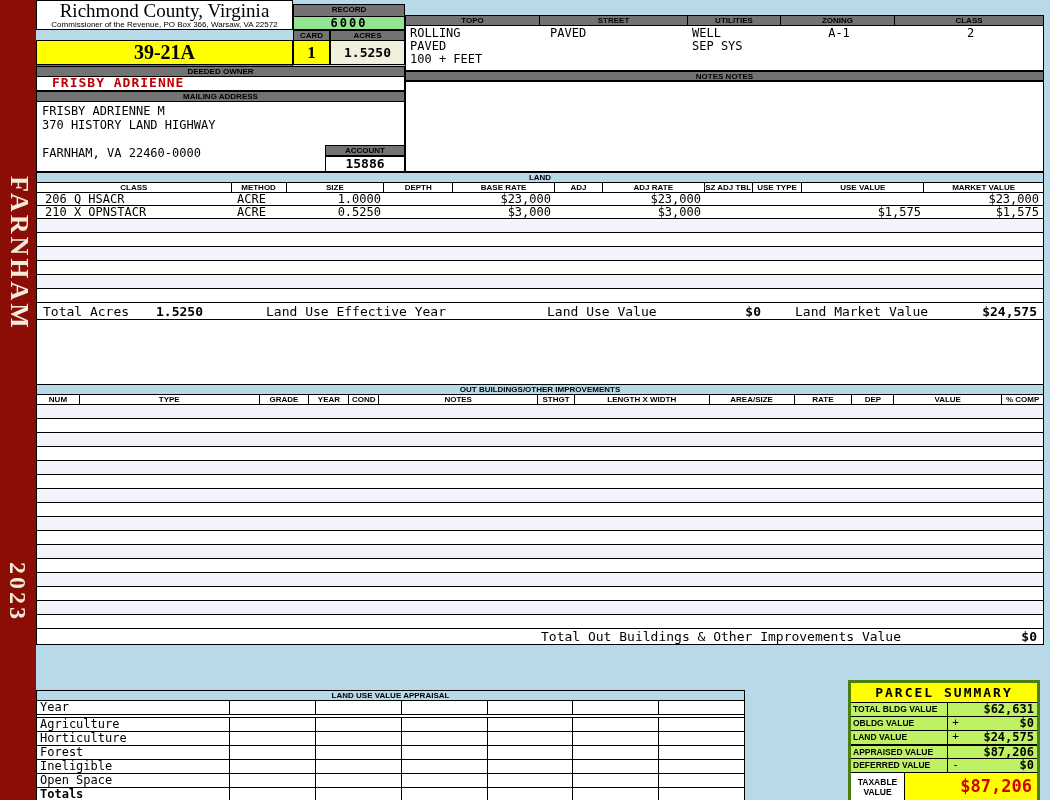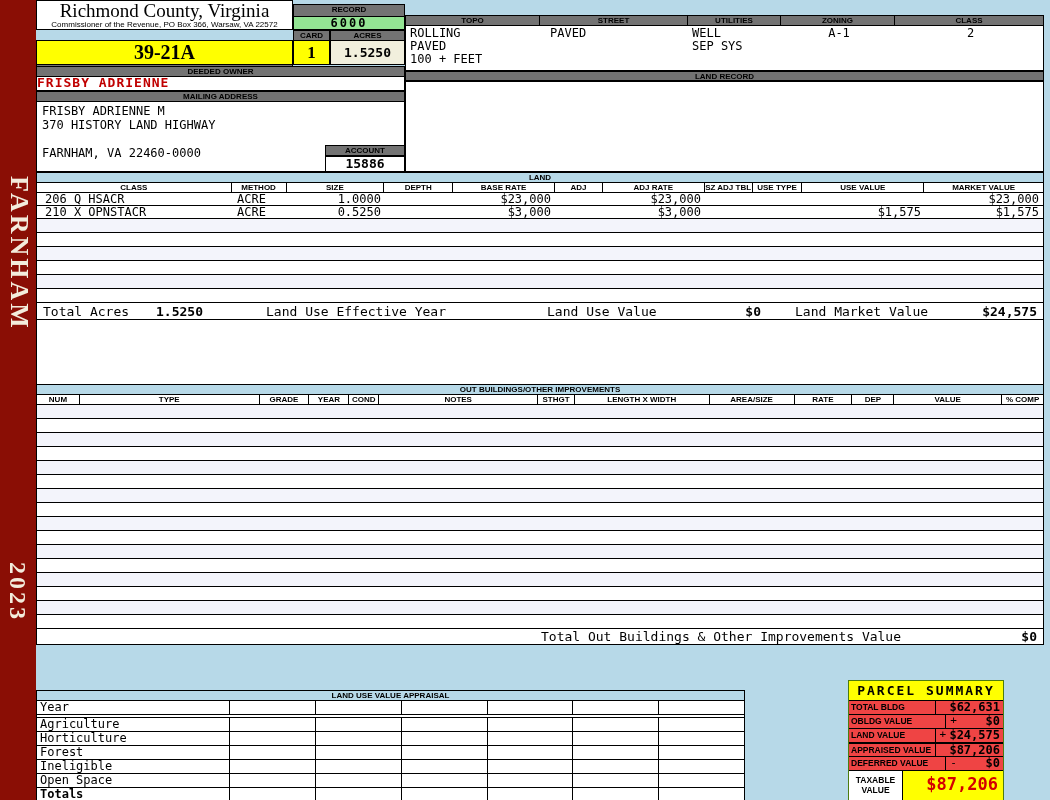--- a/index.html
+++ b/index.html
@@ -50,21 +50,21 @@
   
   #lp-bar { left:405px; top:5px; width:639px; height:10px; }
   #lp-cols { left:405px; top:15px; width:639px; height:11px; display:flex; }
   #lp-cols .bar { position:static; height:11px; line-height:10px; border-left:none; }
   #lp-cols .bar:first-child { border-left:1px solid #000; }
   #lp-vals { left:405px; top:26px; width:639px; height:45px; background:#fff; border:1px solid #000; border-top:none; position:absolute; font-size:12px; }
   #lp-vals div { position:absolute; line-height:13px; }
 
   
   #owner-bar   { left:36px; top:66px; width:369px; height:11px; }
-  #owner-val   { left:36px; top:77px; width:369px; height:14px; background:#fff; border:1px solid #000; border-top:none; color:#c00000; font-weight:bold; font-size:13px; line-height:12px; padding-left:0; letter-spacing:1px; }
+  #owner-val   { left:36px; top:77px; width:369px; height:14px; background:#fff; border:1px solid #000; border-top:none; color:#c00000; font-weight:bold; font-size:13px; line-height:12px; padding-left:15px; letter-spacing:1px; }
   #mail-bar    { left:36px; top:91px; width:369px; height:11px; }
   #mail-box    { left:36px; top:102px; width:369px; height:70px; background:#fff; border:1px solid #000; border-top:none; font-size:12px; line-height:14px; padding:2px 0 0 5px; }
   #account-bar { left:325px; top:145px; width:80px; height:11px; }
   #account-val { left:325px; top:156px; width:80px; height:16px; background:#fff; border:1px solid #000; text-align:center; font-weight:bold; font-size:13px; line-height:14px; }
 
   
   #notes-bar { left:405px; top:71px; width:639px; height:10px; }
   #notes-box { left:405px; top:81px; width:639px; height:91px; }
 
   
@@ -107,21 +107,21 @@
   
   #ap-section { left:36px; top:690px; width:709px; height:110px; border-bottom:none; }
   .ap-row { display:flex; border-bottom:1px solid #000; }
   .ap-label { width:194px; border-right:1px solid #000; font-size:12px; line-height:13px; padding-left:3px; overflow:hidden; }
   .ap-cell { width:86px; border-right:1px solid #000; }
   .ap-cell:last-child { border-right:none; width:85px; }
   .ap-gap { height:3px; border-bottom:1px solid #000; }
   .ap-bold .ap-label { font-weight:bold; }
 
   
-  #ps-section { left:848px; top:680px; width:156px; height:120px; border:1px solid #4d7c0f; background:#ef4444; position:absolute; }
+  #ps-section { left:848px; top:680px; width:192px; height:120px; border:3px solid #4d7c0f; background:#bef264; position:absolute; }
   #ps-title { height:20px; background:#ffff00; border-bottom:1px solid #000; text-align:center; font-weight:bold; font-size:13px; line-height:19px; letter-spacing:2px; }
   .ps-row { display:flex; height:14px; border-bottom:1px solid #000; }
   .ps-row.thick { border-top:1px solid #000; }
   .ps-label { width:97px; border-right:1px solid #000; font-family:"Liberation Sans", sans-serif; font-weight:bold; font-size:8.5px; line-height:12px; padding-left:2px; overflow:hidden; }
   .ps-op { width:15px; font-size:11px; line-height:12px; text-align:center; }
   .ps-val { flex:1; font-weight:bold; font-size:12px; line-height:12px; text-align:right; padding-right:3px; }
   #ps-taxable { display:flex; height:29px; }
   #ps-tax-label { width:54px; border-right:1px solid #000; background:#fff; font-family:"Liberation Sans", sans-serif; font-weight:bold; font-size:8.5px; line-height:10px; text-align:center; padding-top:4px; }
   #ps-tax-val { flex:1; background:#ffff00; color:#d40000; font-weight:bold; font-size:17px; line-height:27px; text-align:right; padding-right:5px; }
 </style>
@@ -173,21 +173,21 @@
   <div id="mail-bar" class="abs bar">MAILING ADDRESS</div>
   <div id="mail-box" class="abs">
     <div>FRISBY ADRIENNE M</div>
     <div>370 HISTORY LAND HIGHWAY</div>
     <div>&nbsp;</div>
     <div>FARNHAM, VA 22460-0000</div>
   </div>
   <div id="account-bar" class="abs bar">ACCOUNT</div>
   <div id="account-val" class="abs">15886</div>
 
-  <div id="notes-bar" class="abs bar">LAND RECORD</div>
+  <div id="notes-bar" class="abs bar">NOTES NOTES</div>
   <div id="notes-box" class="abs white-box"></div>
 
   <div id="land-section" class="section">
     <div class="sect-bar">LAND</div>
     <div class="hrow">
       <div class="hcell" style="width:195px">CLASS</div>
       <div class="hcell" style="width:55px">METHOD</div>
       <div class="hcell" style="width:98px">SIZE</div>
       <div class="hcell" style="width:69px">DEPTH</div>
       <div class="hcell" style="width:102px">BASE RATE</div>

